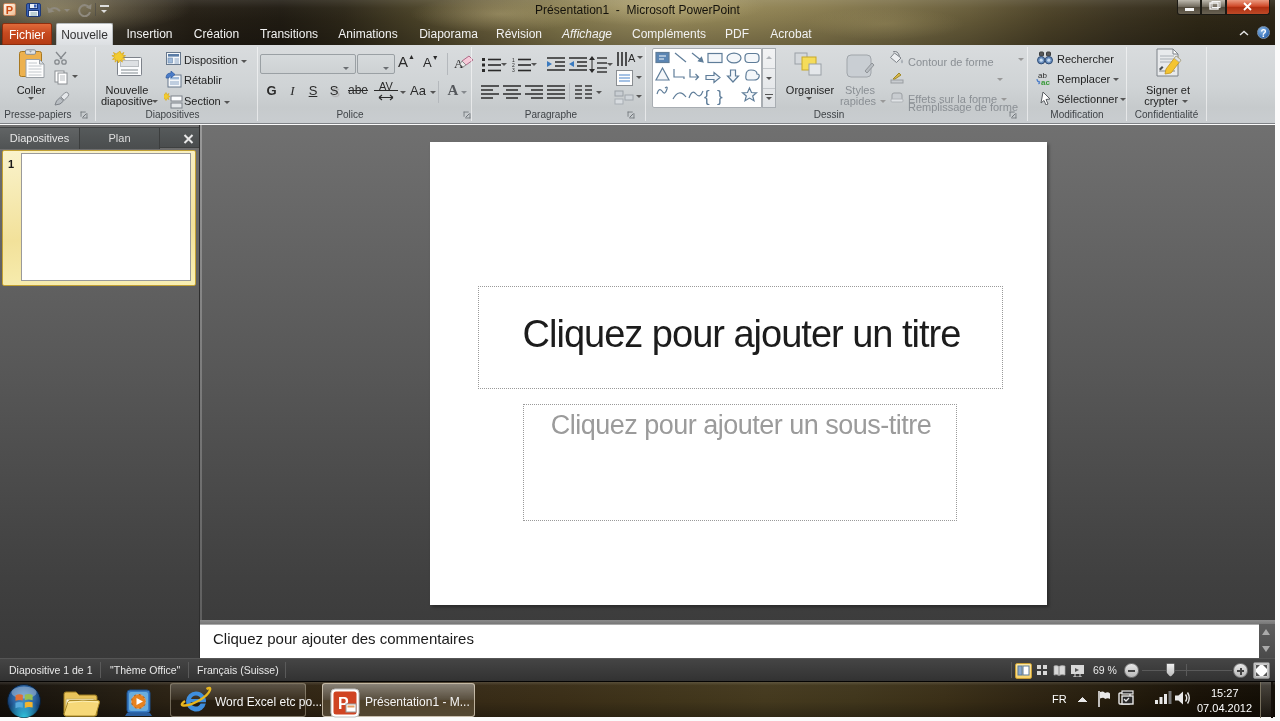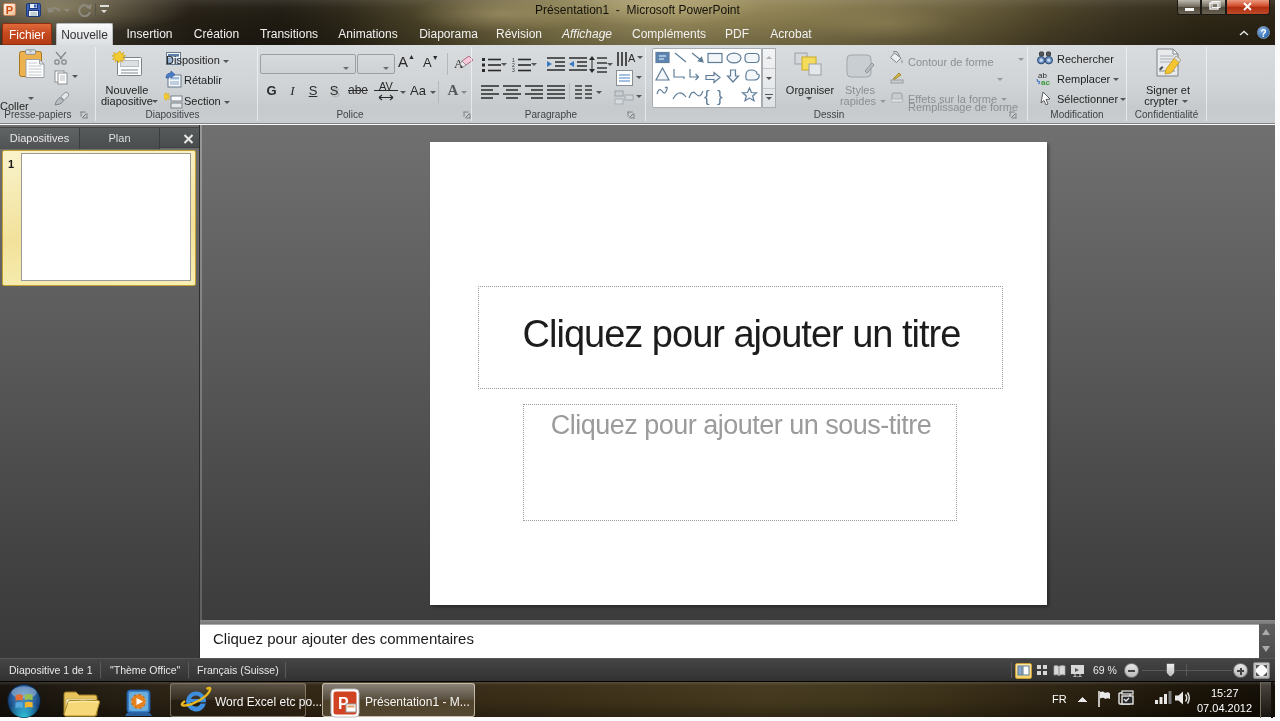--- a/index.html
+++ b/index.html
@@ -158,21 +158,21 @@
       <path d="M8 10.5 L21.5 10.5 L26 15 L26 28.5 L8 28.5 Z" fill="#fdfdfd" stroke="#9aa0a6"></path>
       <path d="M21.5 10.5 L26 15 L21.5 15 Z" fill="#e0e3e6" stroke="#9aa0a6"></path>
       <g stroke="#c3c8cc" stroke-width="1">
           <line x1="10.5" y1="14" x2="19" y2="14"></line>
           <line x1="10.5" y1="17" x2="23.5" y2="17"></line>
           <line x1="10.5" y1="20" x2="23.5" y2="20"></line>
           <line x1="10.5" y1="23" x2="23.5" y2="23"></line>
           <line x1="10.5" y1="26" x2="23.5" y2="26"></line>
         </g>
     </svg>
-    <div class="rtext abs" style="left:0px;top:39px;width:62px;margin-top:16px;">Coller</div>
+    <div class="rtext abs" style="left:0px;top:39px;width:62px;text-align:center;">Coller</div>
     <div class="dd abs" style="left:28px;top:52px;"></div>
     <svg class="abs" style="left:53px;top:6px;" width="16" height="14" viewBox="0 0 16 14">
       <path d="M3 1 L9 8 M13 1 L7 8" stroke="#85898d" stroke-width="1.3" fill="none"></path>
       <circle cx="4" cy="11" r="2.2" fill="none" stroke="#85898d" stroke-width="1.3"></circle>
       <circle cx="11" cy="11" r="2.2" fill="none" stroke="#85898d" stroke-width="1.3"></circle>
     </svg>
     <svg class="abs" style="left:54px;top:25px;" width="15" height="15" viewBox="0 0 15 15">
       <rect x="1" y="1" width="9" height="11" fill="#fff" stroke="#8a8e92"></rect>
       <rect x="4" y="3" width="9" height="11" fill="#fff" stroke="#8a8e92"></rect>
       <g stroke="#b8bcc0">
@@ -205,21 +205,21 @@
     <svg class="abs" style="left:166px;top:7px;" width="15" height="13" viewBox="0 0 15 13">
       <rect x="0.5" y="0.5" width="14" height="12" fill="#f4f7fa" stroke="#68788c"></rect>
       <rect x="2" y="2" width="11" height="2.6" fill="#5a7ca6"></rect>
       <rect x="2" y="6" width="4.5" height="5" fill="#9db8d8" stroke="#6a88ac" stroke-width="0.6"></rect>
       <g stroke="#8aa4c4" stroke-width="1">
           <line x1="8.5" y1="7" x2="13" y2="7"></line>
           <line x1="8.5" y1="9" x2="13" y2="9"></line>
           <line x1="8.5" y1="11" x2="13" y2="11"></line>
         </g>
     </svg>
-    <div class="rtext abs" style="left:166px;top:9px;">Disposition <span class="dd" style="border-top-color:#555"></span></div>
+    <div class="rtext abs" style="left:184px;top:9px;">Disposition <span class="dd" style="border-top-color:#555"></span></div>
     <svg class="abs" style="left:165px;top:26px;" width="17" height="17" viewBox="0 0 17 17">
       <rect x="3" y="4" width="13" height="12" fill="#f4f7fa" stroke="#68788c"></rect>
       <rect x="5" y="6" width="9" height="2.4" fill="#9db8d8"></rect>
       <g stroke="#8aa4c4" stroke-width="1">
           <line x1="5" y1="11" x2="14" y2="11"></line>
           <line x1="5" y1="13" x2="14" y2="13"></line>
         </g>
       <path d="M1 7 Q1 2 6 2 L6 0 L10 3.5 L6 7 L6 5 Q4 5 4 7 Z" fill="#4a7cc8" stroke="#2e5a9e" stroke-width="0.7"></path>
     </svg>
     <div class="rtext abs" style="left:184px;top:29px;">Rétablir</div>

